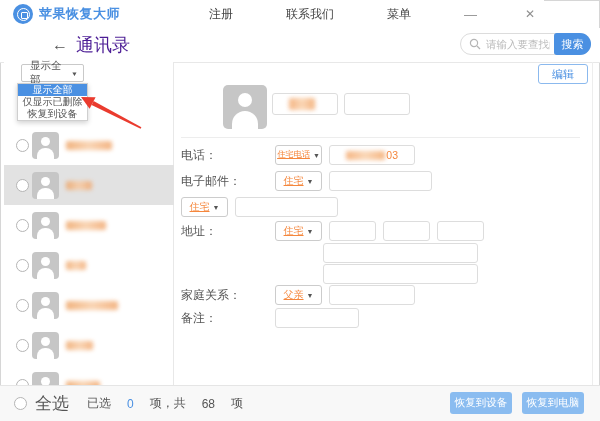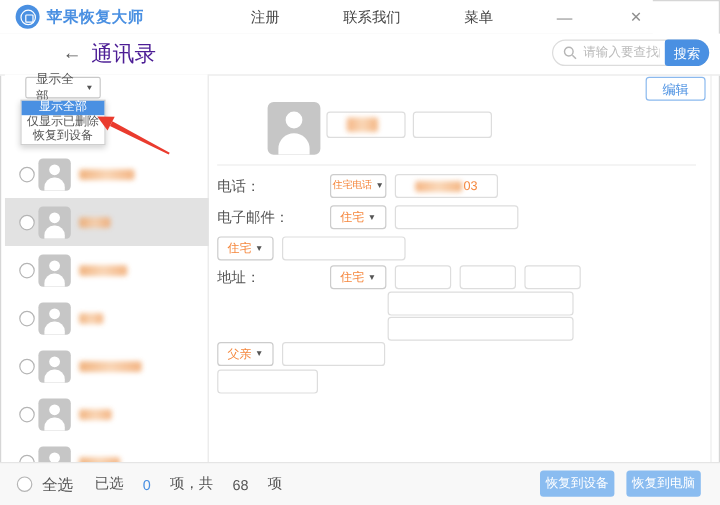--- a/index.html
+++ b/index.html
@@ -49,30 +49,30 @@
   .avatar-lg{position:absolute;left:223px;top:85px;width:44px;height:44px;background:#c6c6c6;border-radius:5px;overflow:hidden;}
   .avatar-lg::before{content:"";position:absolute;left:15px;top:8px;width:14px;height:14px;border-radius:50%;background:#fff;}
   .avatar-lg::after{content:"";position:absolute;left:9px;top:26px;width:26px;height:18px;border-radius:13px 13px 0 0;background:#fff;}
   .tinput{box-sizing:border-box;border:1px solid #ddd;border-radius:3px;background:#fff;height:20px;display:flex;align-items:center;padding:0 16px;}
   .name-input{position:absolute;top:93px;height:22px;width:66px;}
   .sep{position:absolute;left:181px;top:137px;width:399px;height:1px;background:#ededed;}
   .vline{position:absolute;left:592px;top:62px;width:1px;height:323px;background:#ededed;}
   .f-row{position:absolute;left:181px;display:flex;align-items:flex-end;}
   .f-label{width:94px;font-size:12px;color:#555;line-height:20px;flex-shrink:0;}
   .type-select{width:47px;height:20px;box-sizing:border-box;border:1px solid #ccc;border-radius:3px;display:flex;align-items:center;justify-content:center;gap:3px;margin-right:7px;cursor:pointer;background:#fff;flex-shrink:0;}
-  .type-select .tval{font-size:10px;color:var(--orange,#f5873d);white-space:nowrap;}
+  .type-select .tval{font-size:10px;color:var(--orange,#f5873d);white-space:nowrap;text-decoration:underline;}
   .type-select .tval.small{font-size:8.5px;letter-spacing:-.3px;}
   .type-select .caret{font-size:7px;color:#555;}
   .blur-val{height:9px;border-radius:2px;background:linear-gradient(90deg,#f3a96f,#f9d0ab,#f2a96d);filter:blur(2px);opacity:.85;}
   .ph-visible{font-size:10.5px;color:var(--orange,#f5873d);margin-left:1px;}
   .addr-gap{margin-right:7px;}
   
   .footer{position:absolute;left:0;top:385px;width:600px;height:36px;background:#f8f8f8;border-top:1px solid #e5e5e5;display:flex;align-items:center;box-sizing:border-box;}
   .footer .radio{margin-left:14px;}
-  .selall{font-size:13px;color:#555;margin-left:8px;}
+  .selall{font-size:17px;color:#555;margin-left:8px;}
   .counts{font-size:12px;color:#555;margin-left:18px;display:flex;gap:16px;align-items:center;}
   .counts .num{color:var(--accent,#4a90e2);}
   .restore-btn{position:absolute;top:392px;height:22px;border:none;border-radius:3px;background:var(--button_blue,#8abcf0);color:#fff;font-size:10.5px;cursor:pointer;font-family:inherit;width:62px;padding:0;}
   .restore-btn.dev{right:88px;}
   .restore-btn.pc{right:16px;}
 </style>
 </head>
 <body>
 
 <div id="app">
@@ -210,28 +210,30 @@
       <div class="tinput" style="width:47px"></div>
     </div>
     <div class="f-row" style="top:243px;left:323px">
       <div class="tinput" style="width:155px"></div>
     </div>
     <div class="f-row" style="top:264px;left:323px">
       <div class="tinput" style="width:155px"></div>
     </div>
 
     <div class="f-row" style="top:285px">
+      <span class="f-label">家庭关系：</span>
       <div class="type-select">
         <span class="tval">父亲</span>
         <span class="caret">▼</span>
       </div>
       <div class="tinput" style="width:86px"></div>
     </div>
 
     <div class="f-row" style="top:308px">
+      <span class="f-label">备注：</span>
       <div class="tinput" style="width:84px"></div>
     </div>
   </main>
 
   <footer class="footer">
     <span class="radio"></span>
     <span class="selall">全选</span>
     <span class="counts">
       <span>已选</span>
       <span class="num">0</span>

